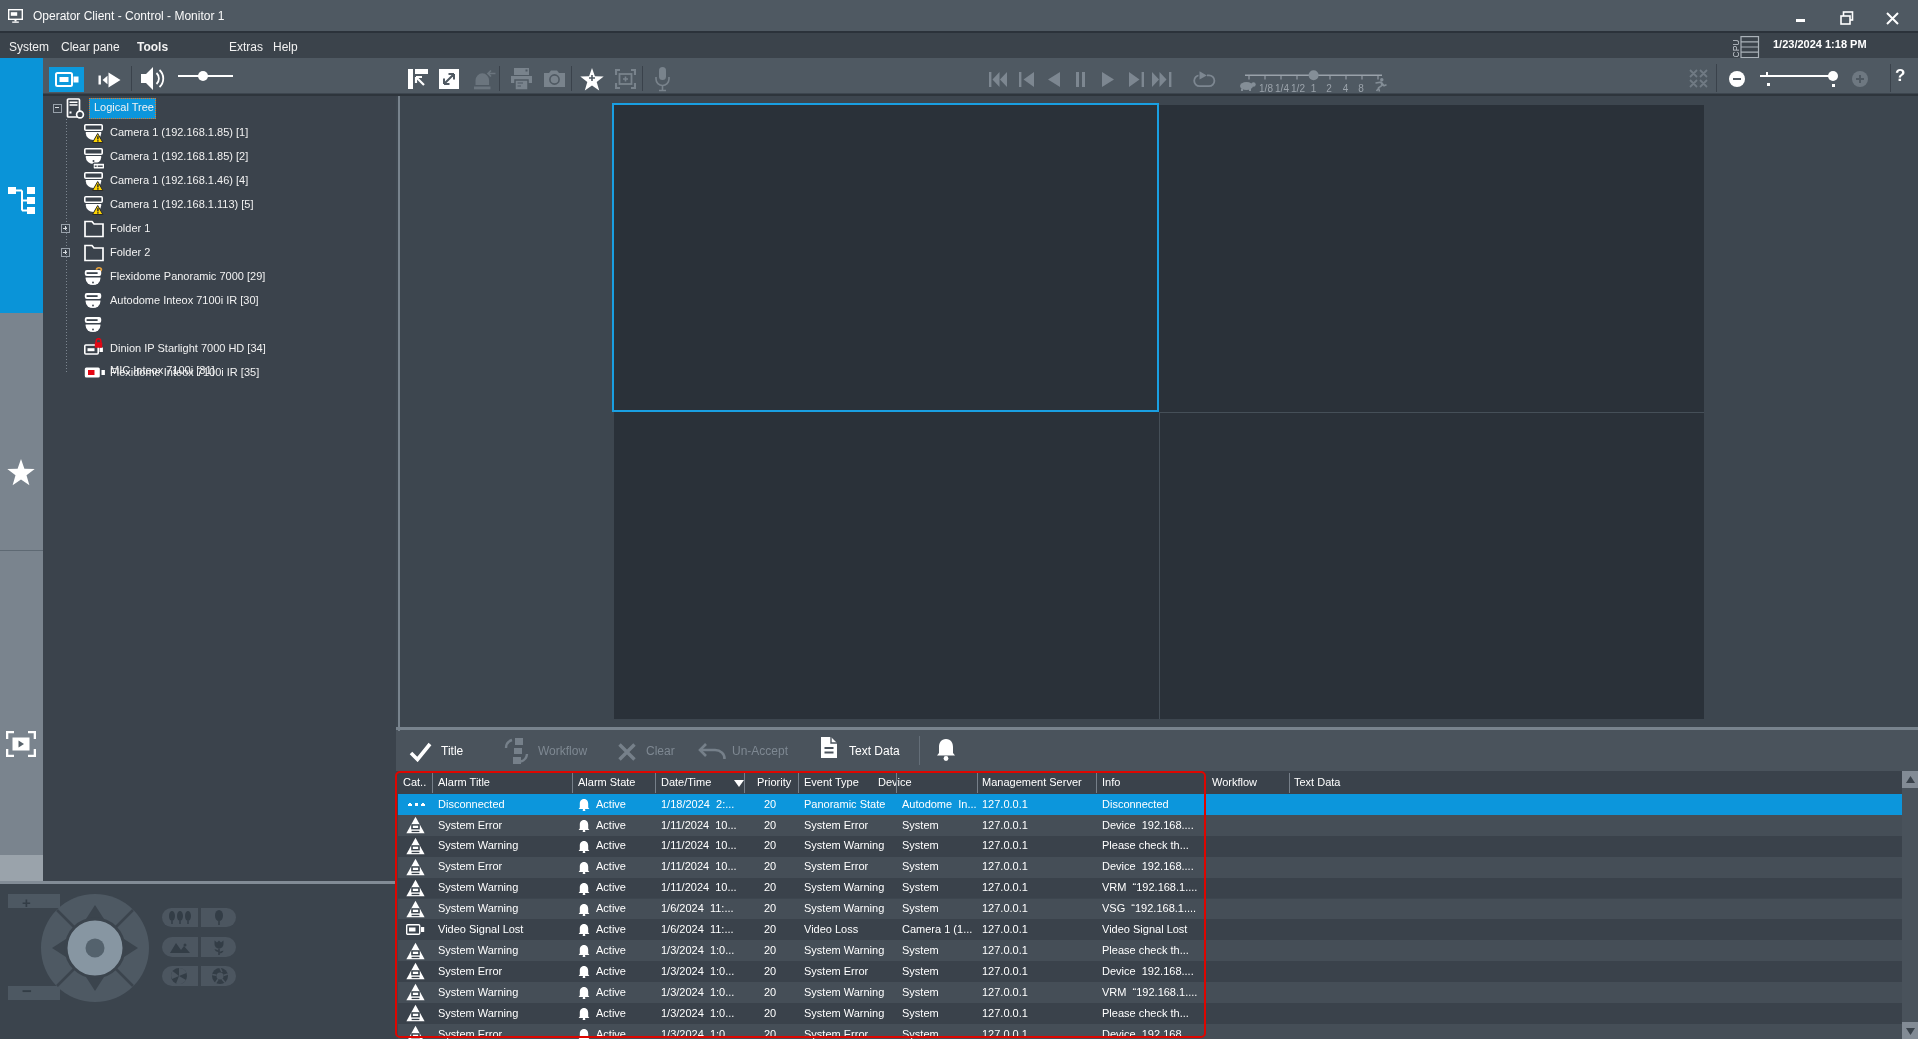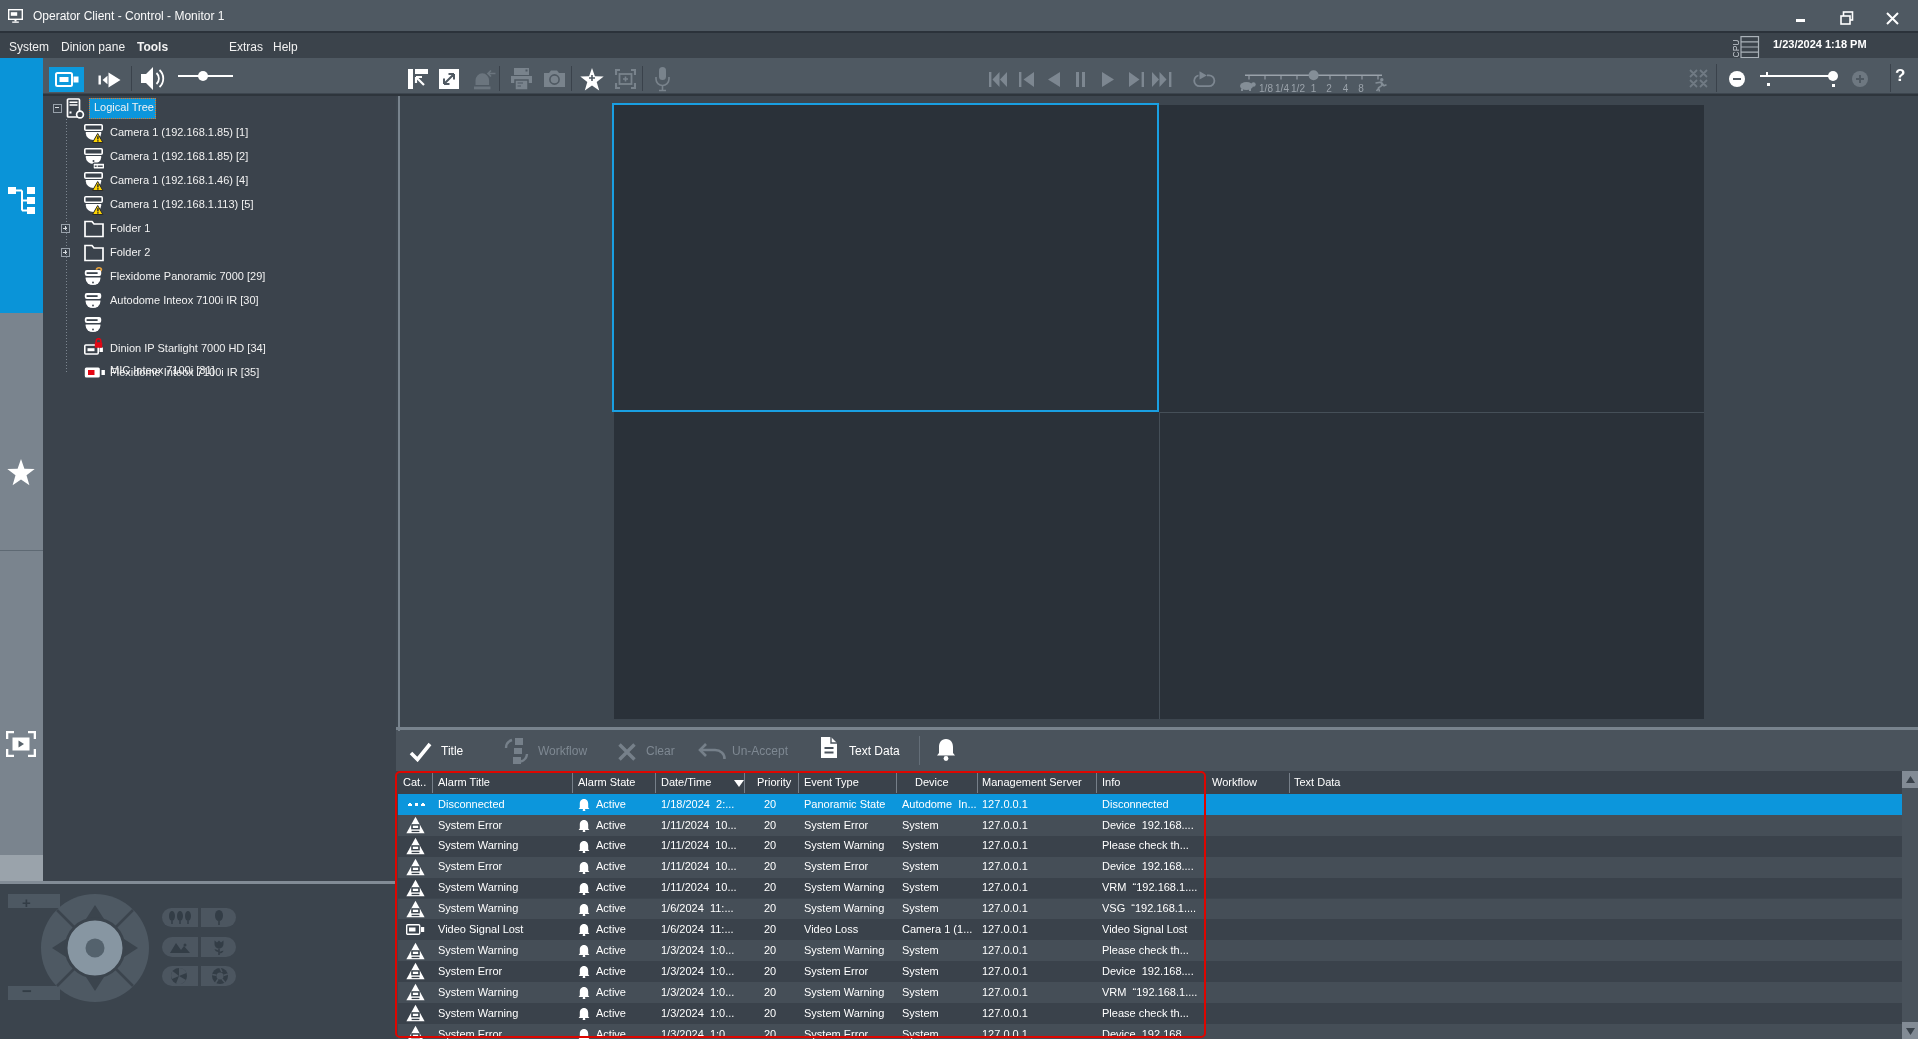--- a/index.html
+++ b/index.html
@@ -25,21 +25,21 @@
     <rect x="1" y="5" width="9" height="8" fill="#4f5962" stroke="#fff" stroke-width="1.6"></rect>
   </svg>
   <svg class="abs" style="left:1886px;top:12px" width="13" height="13" viewBox="0 0 13 13">
     <path d="M1 1 L12 12 M12 1 L1 12" stroke="#fff" stroke-width="2"></path>
   </svg>
 </div>
 
 <div class="abs" style="left:0;top:31px;width:1918px;height:2px;background:#2b323a;z-index:3;"></div>
 <div class="abs" style="left:0;top:31px;width:1918px;height:27px;background:#3b434b;">
   <div class="abs t12" style="left:9px;top:8.5px;">System</div>
-  <div class="abs t12" style="left:61px;top:8.5px;">Dinion pane</div>
+  <div class="abs t12" style="left:61px;top:8.5px;">Clear pane</div>
   <div class="abs t12" style="left:137px;top:8.5px;font-weight:bold;">Tools</div>
   <div class="abs t12" style="left:179px;top:8.5px;margin-top:20px;">Alarms</div>
   <div class="abs t12" style="left:229px;top:8.5px;">Extras</div>
   <div class="abs t12" style="left:273px;top:8.5px;">Help</div>
 
   <svg class="abs" style="left:1730px;top:5px" width="30" height="22" viewBox="0 0 30 22">
     <text x="-21.5" y="8.5" transform="rotate(-90)" fill="#c6ccd2" font-size="8.5" font-family="Liberation Sans">CPU</text>
     <rect x="11" y="0.6" width="17.5" height="21" fill="none" stroke="#aab2b9" stroke-width="1.2"></rect>
     <path d="M11 5.8 H28.5 M11 11 H28.5 M11 16.2 H28.5" stroke="#aab2b9" stroke-width="1.2"></path>
   </svg>
@@ -437,21 +437,21 @@
   </svg>
 </div>
 <div class="abs" style="left:396px;top:771px;width:1522px;height:23px;background:#3a424b;"></div>
 <div id="table" style="font-size:11px;">
 <div class="abs" style="left:403px;top:776px;color:#fff;">Cat..</div>
 <div class="abs" style="left:438px;top:776px;color:#fff;">Alarm Title</div>
 <div class="abs" style="left:578px;top:776px;color:#fff;">Alarm State</div>
 <div class="abs" style="left:661px;top:776px;color:#fff;">Date/Time</div>
 <div class="abs" style="left:757px;top:776px;color:#fff;">Priority</div>
 <div class="abs" style="left:804px;top:776px;color:#fff;">Event Type</div>
-<div class="abs" style="left:915px;top:776px;color:#fff;">Device</div>
+<div class="abs" style="left:878px;top:776px;color:#fff;">Device</div>
 <div class="abs" style="left:982px;top:776px;color:#fff;">Management Server</div>
 <div class="abs" style="left:1102px;top:776px;color:#fff;">Info</div>
 <div class="abs" style="left:1212px;top:776px;color:#fff;">Workflow</div>
 <div class="abs" style="left:1294px;top:776px;color:#fff;">Text Data</div>
 <div class="abs" style="left:431.5px;top:773px;width:1px;height:20px;background:#767f89;"></div>
 <div class="abs" style="left:571.5px;top:773px;width:1px;height:20px;background:#767f89;"></div>
 <div class="abs" style="left:655px;top:773px;width:1px;height:20px;background:#767f89;"></div>
 <div class="abs" style="left:744px;top:773px;width:1px;height:20px;background:#767f89;"></div>
 <div class="abs" style="left:797.5px;top:773px;width:1px;height:20px;background:#767f89;"></div>
 <div class="abs" style="left:896px;top:773px;width:1px;height:20px;background:#767f89;"></div>

